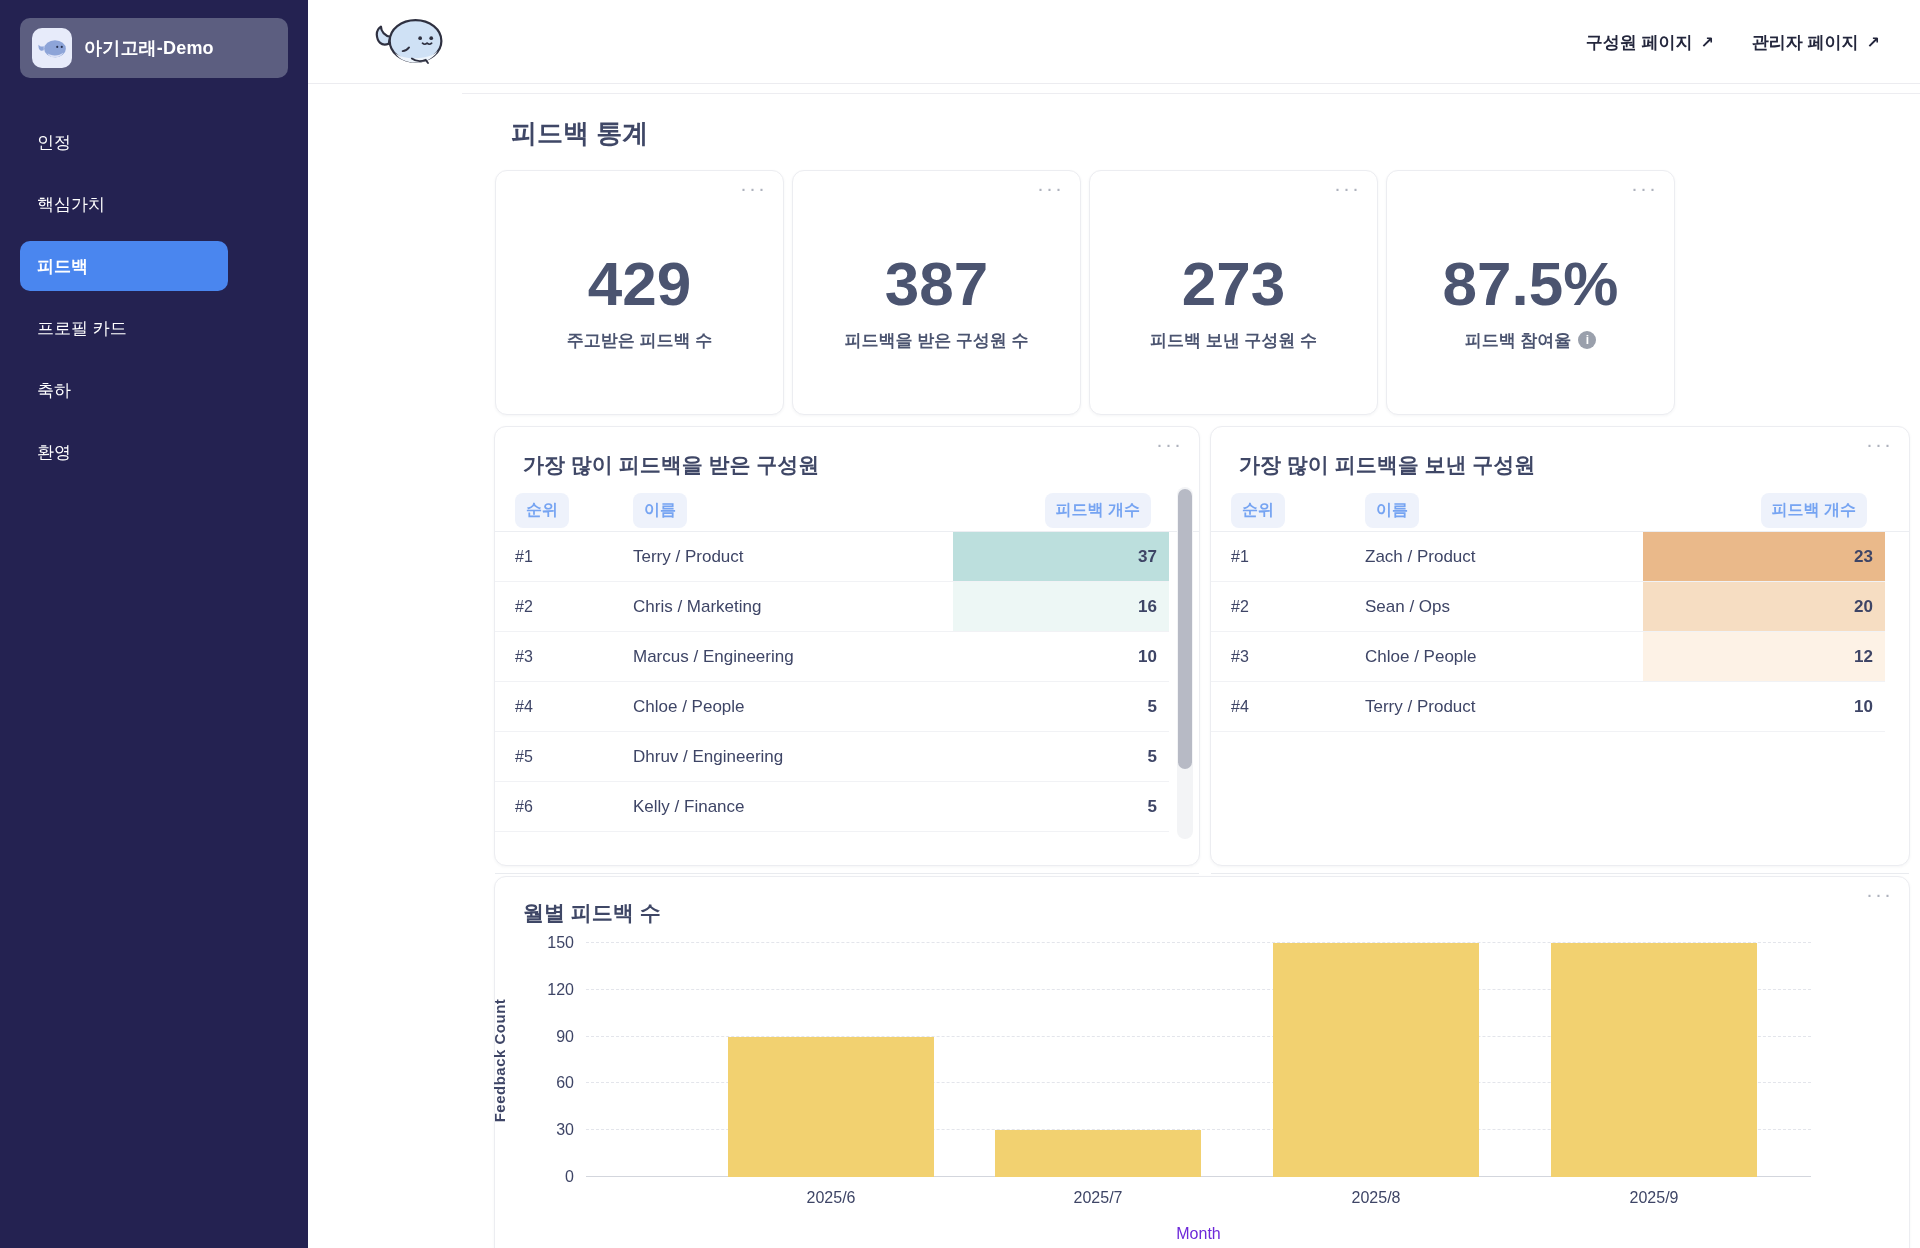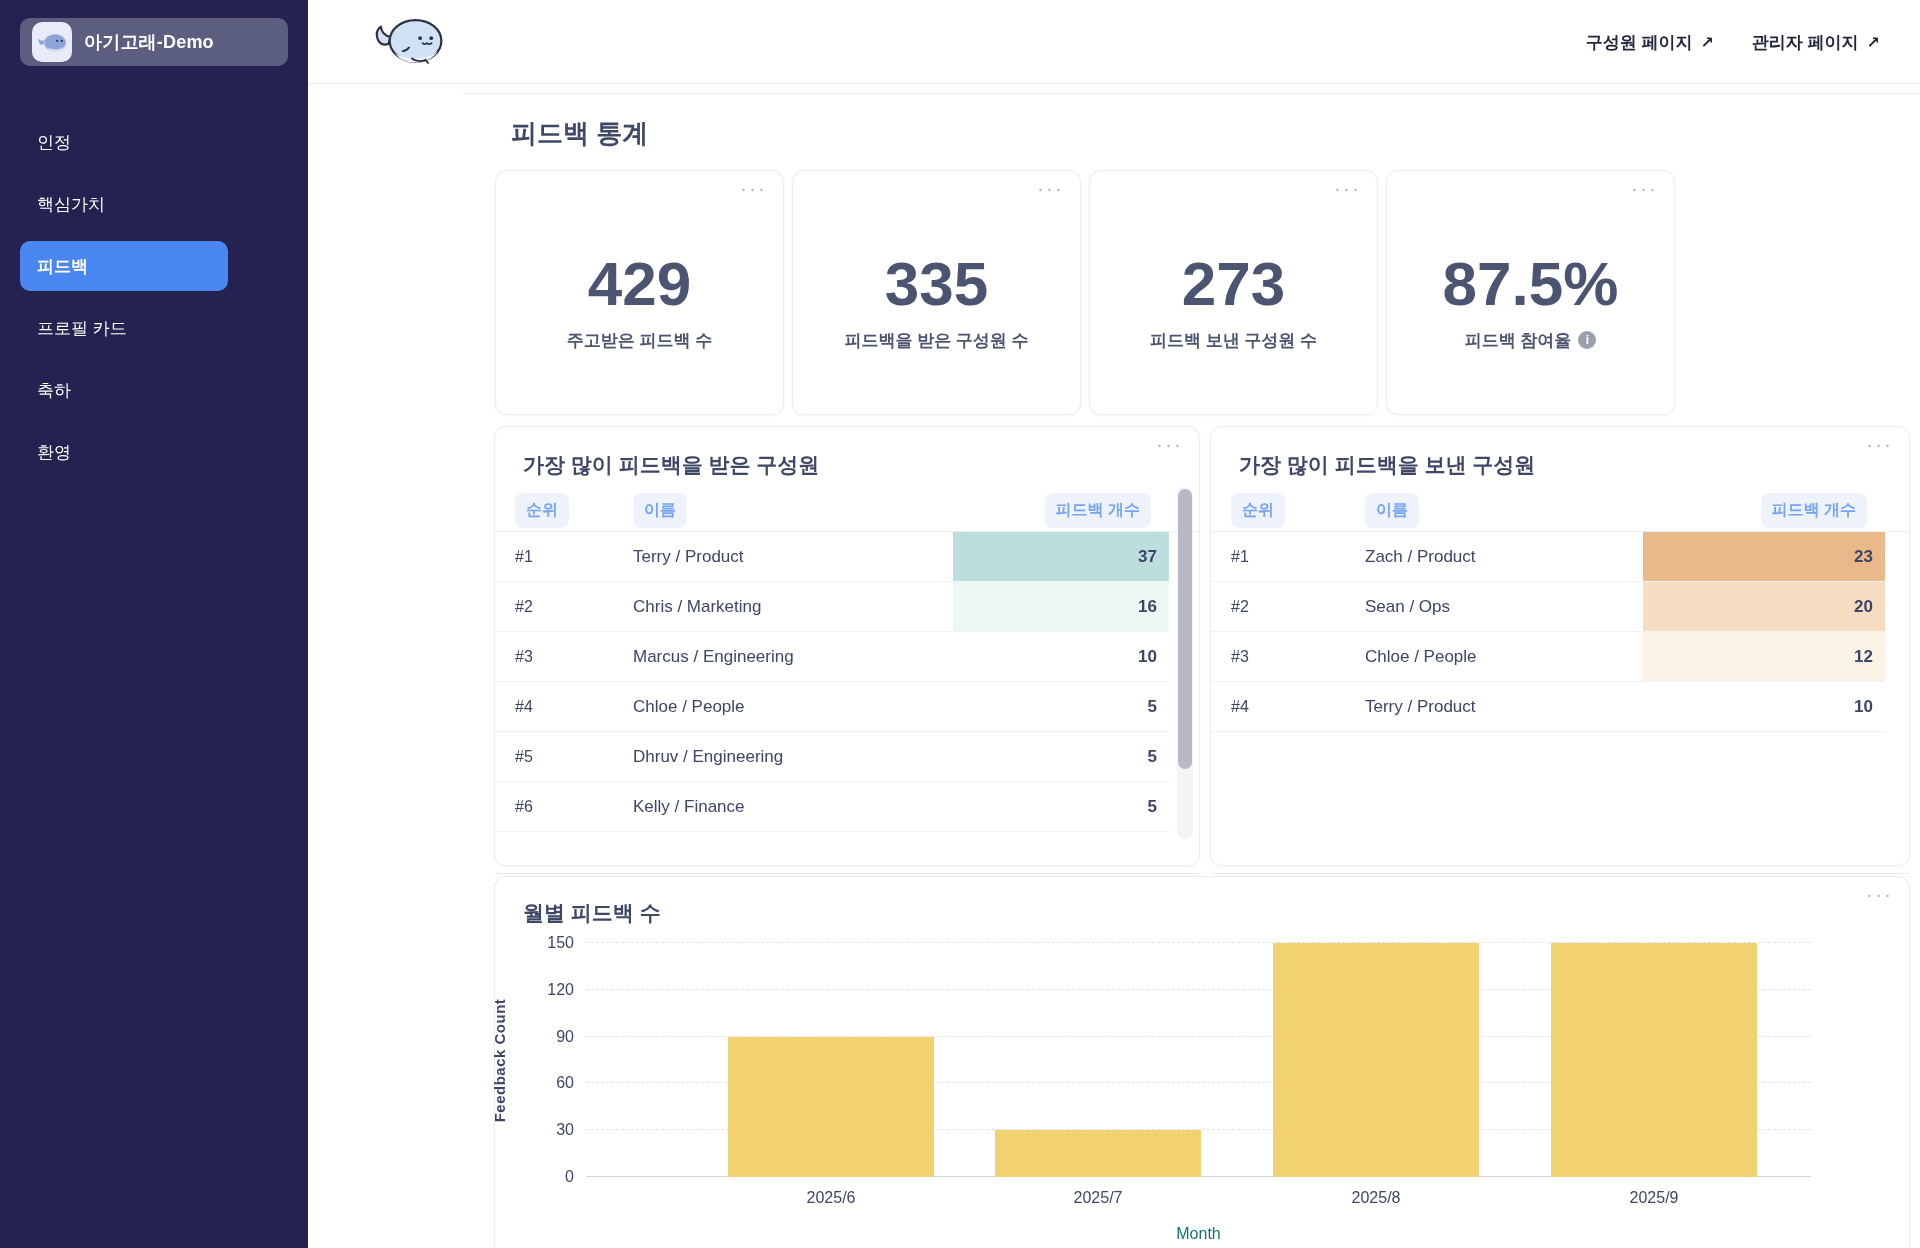--- a/index.html
+++ b/index.html
@@ -1,21 +1,21 @@
 <!DOCTYPE html>
 <html><head>
 <meta charset="utf-8">
 <style>
   * { box-sizing: border-box; margin: 0; padding: 0; }
   html,body { width:1920px; height:1248px; overflow:hidden;
     font-family:"Liberation Sans","DejaVu Sans",sans-serif; background:#ffffff; color:#3e4566; }
 
   
   .sidebar { position:absolute; left:0; top:0; width:308px; height:1248px; background:#242251; }
-  .workspace { position:absolute; left:20px; top:18px; width:268px; height:48px; background:#5c5e80;
+  .workspace { position:absolute; left:20px; top:18px; width:268px; height:60px; background:#5c5e80;
     border-radius:10px; display:flex; align-items:center; padding-left:12px; gap:12px; cursor:pointer; }
   .ws-iconbox { width:40px; height:40px; background:#e7ebfa; border-radius:10px;
     display:flex; align-items:center; justify-content:center; flex:0 0 auto; }
   .ws-name { color:#ffffff; font-size:18px; font-weight:bold; letter-spacing:.2px; }
   .menu { position:absolute; left:0; top:117px; width:248px; }
   .menu-item { margin:0 20px 12px 20px; height:50px; border-radius:10px; display:flex; align-items:center;
     padding-left:17px; color:#ffffff; font-size:17px; font-weight:500; cursor:pointer; }
   .menu-item.active { background:#4a86ef; font-weight:bold; }
 
   
@@ -83,21 +83,21 @@
   .ytick { position:absolute; right:calc(100% + 12px); transform:translateY(-50%); font-size:16px;
     color:#3e4566; font-weight:500; }
   .ylab { position:absolute; top:0; bottom:0; left:-96px; width:20px; display:flex; align-items:center;
     justify-content:center; }
   .ylab span { transform:rotate(-90deg); white-space:nowrap; font-size:15px; font-weight:bold; color:#3e4566;
     letter-spacing:.5px; }
   .bar { position:absolute; bottom:0; width:206px; }
   .xtick { position:absolute; top:calc(100% + 12px); transform:translateX(-50%); font-size:16px;
     color:#3e4566; font-weight:500; }
   .xlab { position:absolute; top:calc(100% + 48px); left:50%; transform:translateX(-50%); font-size:16px;
-    color:#0f766e; font-weight:500; }
+    color:#6d28d9; font-weight:500; }
 </style>
 </head>
 <body>
 
 <div class="sidebar">
   <div class="workspace">
     <span class="ws-iconbox">
       <svg viewBox="0 0 40 32" width="30" height="24">
         <path d="M9 19 C4 21 1.5 17 2 11.5 C4 14 6.5 14.5 9 13.5 Z" fill="#8da4d8"></path>
         <ellipse cx="24" cy="17" rx="14.5" ry="11.5" fill="#8da4d8"></ellipse>
@@ -166,21 +166,21 @@
       <div class="stat-card">
     <span class="dots">···</span>
     <div class="stat-value">429</div>
     <div class="stat-label">
       <span>주고받은 피드백 수</span>
 
     </div>
   </div>
       <div class="stat-card">
     <span class="dots">···</span>
-    <div class="stat-value">335</div>
+    <div class="stat-value">387</div>
     <div class="stat-label">
       <span>피드백을 받은 구성원 수</span>
 
     </div>
   </div>
       <div class="stat-card">
     <span class="dots">···</span>
     <div class="stat-value">273</div>
     <div class="stat-label">
       <span>피드백 보낸 구성원 수</span>

